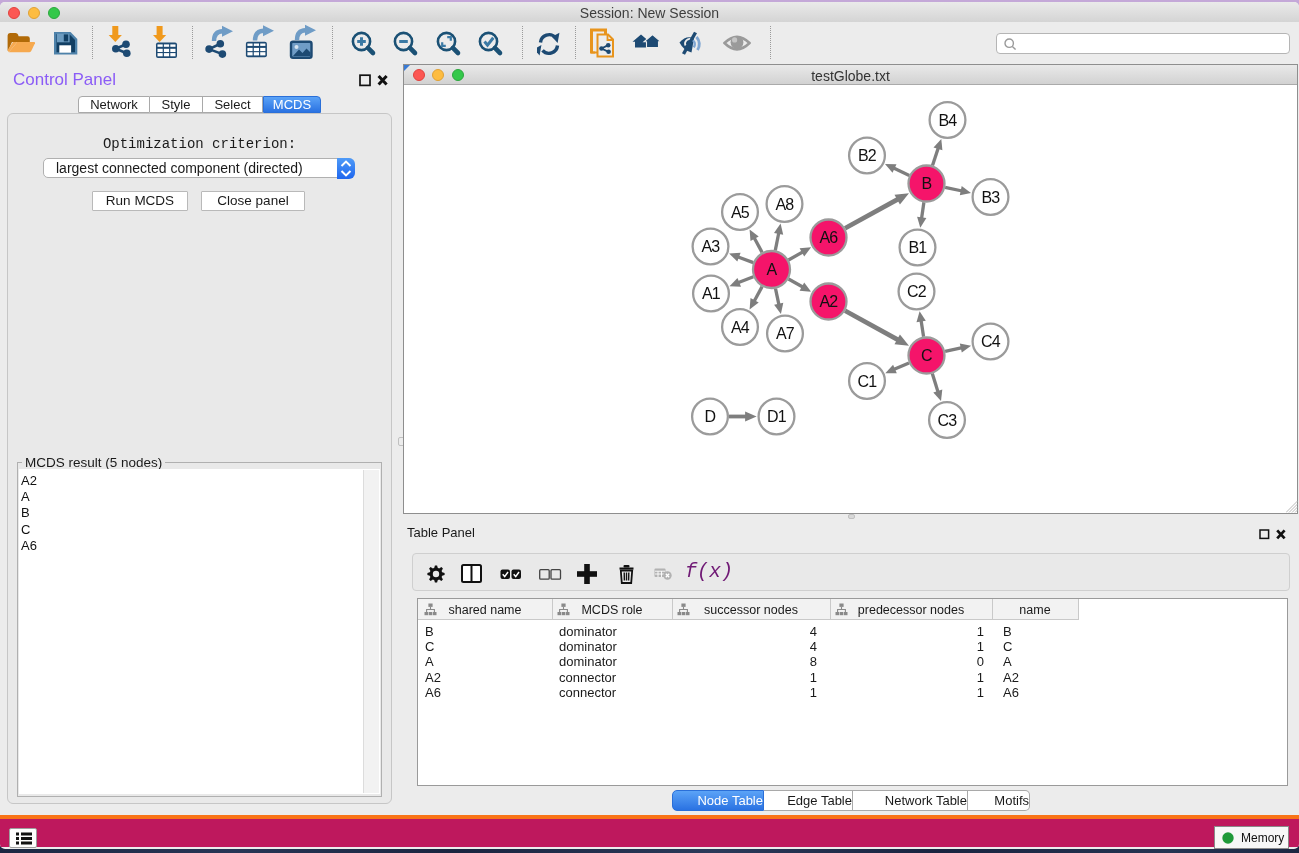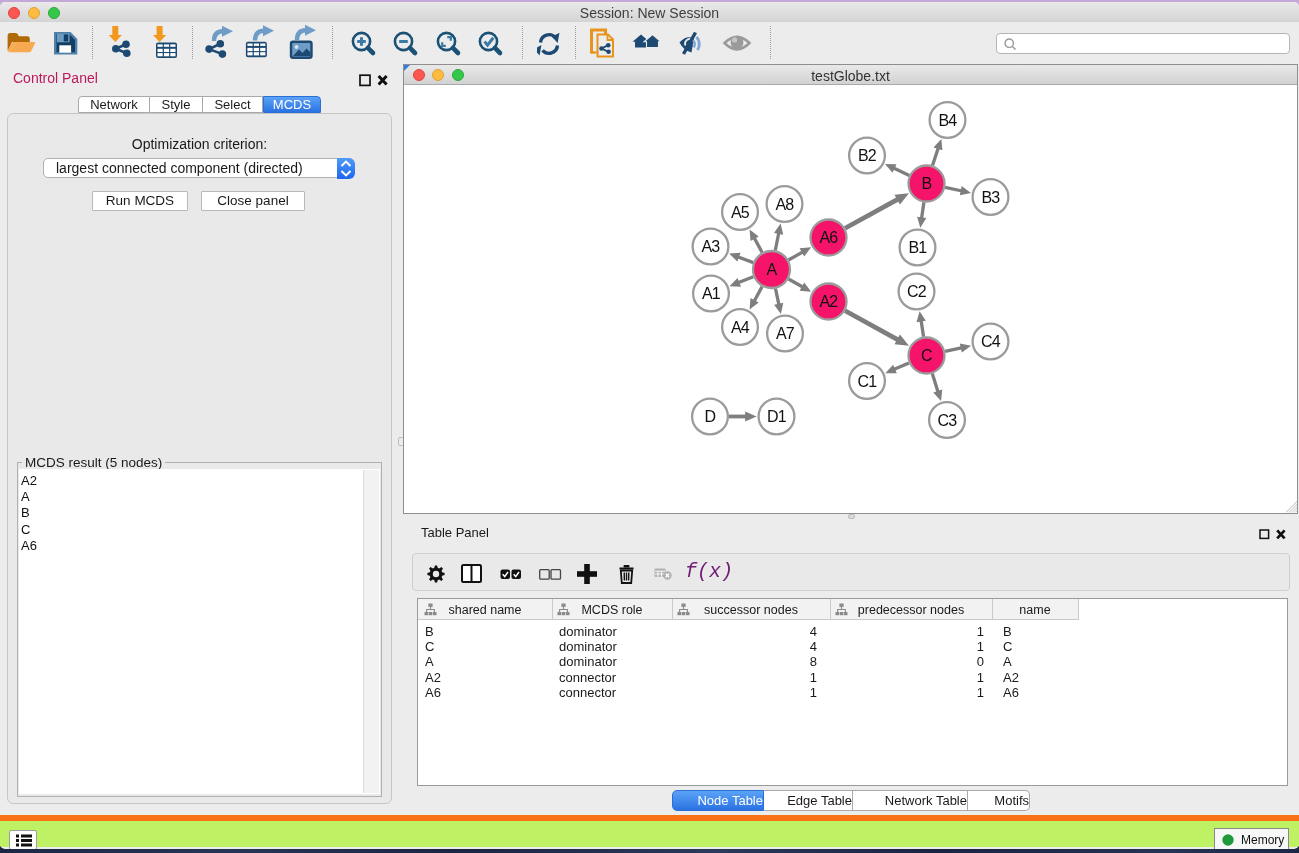--- a/index.html
+++ b/index.html
@@ -14,27 +14,27 @@
 .tl { width:12px; height:12px; border-radius:50%; top:5px; }
 #titlebar .t1 { left:8px;  background:#fc5753; border:1px solid #e1423e; }
 #titlebar .t2 { left:28px; background:#fdbc40; border:1px solid #e0a135; }
 #titlebar .t3 { left:48px; background:#34c84a; border:1px solid #2ca73e; }
 #title { left:0; top:3px; width:1299px; text-align:center; font-size:14px; color:#3e3e3e; }
 #toolbar { left:0; top:20px; width:1299px; height:42px; background:#ececec; }
 .tsep { top:4px; width:1px; height:33px; border-left:1px dotted #9a9a9a; }
 #searchbox { left:996px; top:11px; width:294px; height:21px; background:#fff;
   border:1px solid #b5b5b5; border-radius:4px; }
 
-#cp-title { left:13px; top:68px; font-size:14px; color:#be185d; }
+#cp-title { left:13px; top:68px; font-size:17px; color:#8b5cf6; }
 .tab { top:94px; height:17px; background:#fff; border:1px solid #a9a9a9;
   font-size:13px; color:#1a1a1a; text-align:center; line-height:15px; }
 .tab.sel { background:linear-gradient(#5ba3f7,#2a72e2); color:#fff; border-color:#2a6fd8; }
 #cp-box { left:7px; top:111px; width:385px; height:691px; background:#e9e9e9;
   border:1px solid #c6c6c6; border-radius:6px; }
-#opt-label { left:0; top:134px; width:399px; text-align:center; font-size:14px; color:#1a1a1a; }
+#opt-label { left:0; top:134px; width:399px; text-align:center; font-size:14px; color:#1a1a1a;font-family:Liberation Mono, monospace; }
 #dropdown { left:43px; top:156px; width:311px; height:20px; background:#fff;
   border:1px solid #b0b0b0; border-radius:5px; font-size:14px; color:#1a1a1a;
   line-height:18px; padding-left:12px; }
 #stepper { left:337px; top:156px; width:18px; height:21px; border-radius:0 6px 6px 0;
   background:linear-gradient(#4f9bf8,#1e66ee); }
 .btn { top:189px; height:20px; background:#fff; border:1px solid #b9b9b9;
   border-radius:1px; font-size:13.5px; color:#1a1a1a; text-align:center; line-height:18px; }
 #fieldset { left:17px; top:460px; width:365px; height:335px; border:1px solid #b0b0b0; }
 #fs-label { left:22px; top:453px; font-size:13.5px; color:#1a1a1a; background:#e9e9e9; padding:0 3px; }
 #fs-list { left:19px; top:467px; width:361px; height:325px; background:#fff;
@@ -48,35 +48,35 @@
   border:1px solid #8e8e8e; }
 #net-tb { left:0; top:0; width:893px; height:20px;
   background:linear-gradient(#e9e9e9,#d2d2d2); border-bottom:1px solid #aaaaaa; }
 #net-tb .t1 { left:9px;  background:#fc5753; border:1px solid #e1423e; }
 #net-tb .t2 { left:28px; background:#fdbc40; border:1px solid #e0a135; }
 #net-tb .t3 { left:48px; background:#34c84a; border:1px solid #2ca73e; }
 #net-title { left:0; top:3px; width:893px; text-align:center; font-size:14px; color:#333; }
 #hhandle { left:848px; top:512px; width:7px; height:5px; background:#d8d8d8;
   border:1px solid #c0c0c0; border-radius:2px; }
 
-#tp-title { left:421px; top:523px; font-size:13px; color:#1a1a1a; }
+#tp-title { left:407px; top:523px; font-size:13px; color:#1a1a1a; }
 #tp-toolbar { left:412px; top:551px; width:878px; height:38px; background:#e9e9e9;
   border:1px solid #cfcfcf; border-radius:4px; }
 #tbl { left:417px; top:596px; width:871px; height:188px; background:#fff;
   border:1px solid #9a9a9a; }
 #tbl-head { left:0; top:0; width:660px; height:21px; background:#f2f2f2;
   border-bottom:1px solid #c9c9c9; }
 .hsep { top:0; width:1px; height:21px; background:#c9c9c9; }
 .hcell { top:4px; font-size:12.5px; color:#1a1a1a; text-align:center; }
 .trowd { font-size:13px; color:#1a1a1a; }
 .bt { top:788px; height:21px; background:#fff; border:1px solid #a9a9a9;
   font-size:13px; color:#1a1a1a; text-align:right; line-height:19px; }
 .bt.sel { background:linear-gradient(#5ba3f7,#2a72e2); color:#fff; border-color:#2a6fd8; }
 
-#status { left:0; top:813px; width:1299px; height:32px; border-top:6px solid #f97316; background:#bef264; }
+#status { left:0; top:813px; width:1299px; height:32px; border-top:4px solid #f97316; background:#be185d; }
 #listbtn { left:9px; top:9px; width:28px; height:20px; background:#fdfdfd;
   border:1px solid #9e9e9e; border-radius:2px; }
 #membtn { left:1214px; top:7px; width:75px; height:23px; background:#f7f7f7;
   border:1px solid #8a8a8a; font-size:12px; color:#111; }
 </style></head>
 <body>
 <div id="wall" class="abs"></div>
 <div id="win" class="abs">
   <div id="titlebar" class="abs">
     <div class="abs tl t1"></div>

